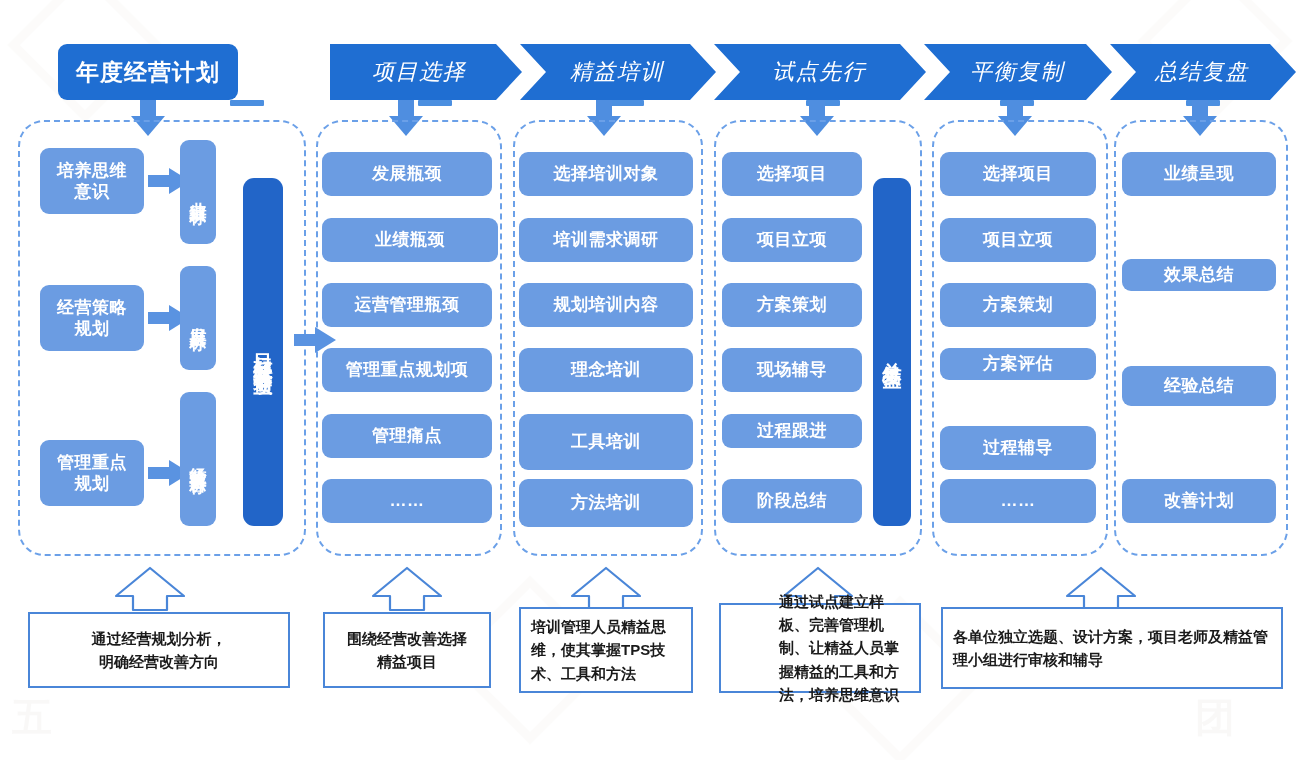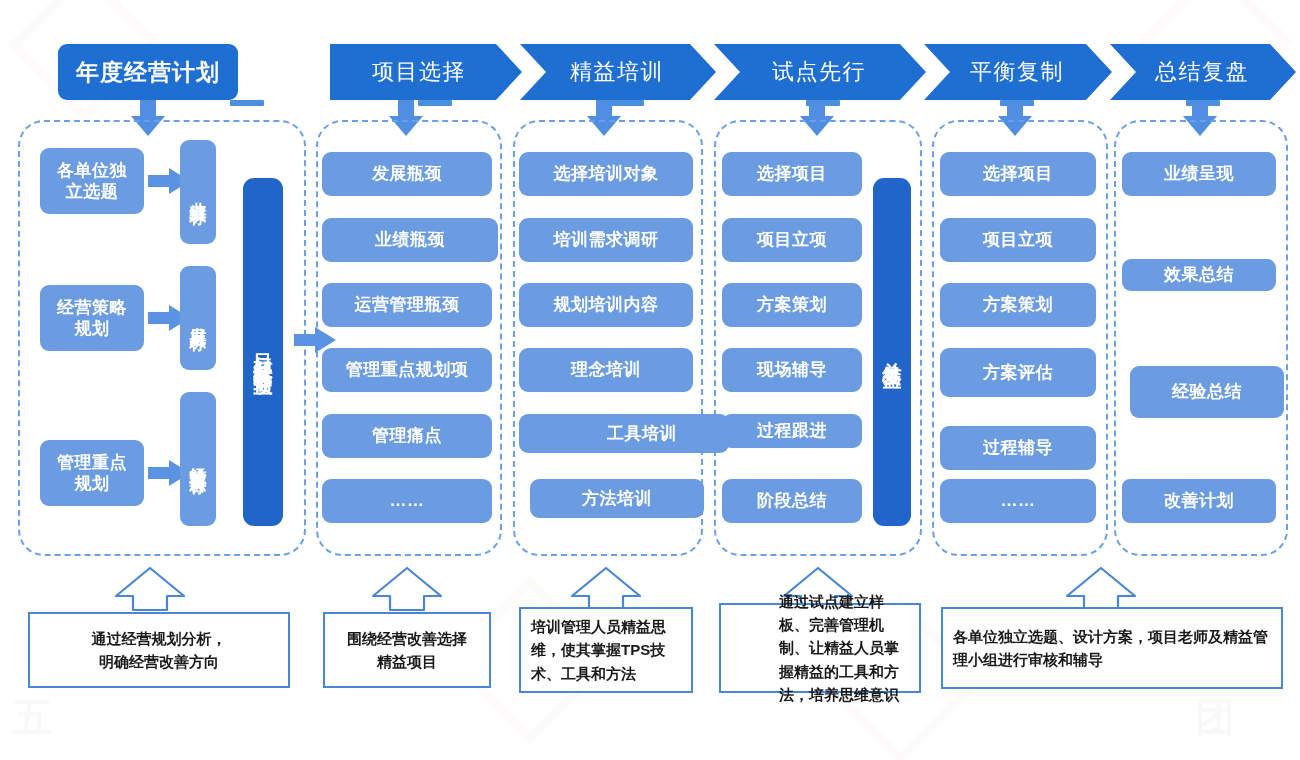--- a/index.html
+++ b/index.html
@@ -28,21 +28,21 @@
   }
 
   .chev{
     position:absolute;top:0;height:56px;
     background:#1f6ed2;color:#fff;
     display:flex;align-items:center;justify-content:center;
     font-size:22px;font-weight:400;letter-spacing:1.5px;
   }
   .chev.first{ clip-path:polygon(0 0, calc(100% - 26px) 0, 100% 50%, calc(100% - 26px) 100%, 0 100%); }
   .chev.mid{ clip-path:polygon(0 0, calc(100% - 26px) 0, 100% 50%, calc(100% - 26px) 100%, 0 100%, 26px 50%); }
-  .chev .lbl{ margin-right:14px; }
+  .chev .lbl{ margin-right:14px;font-style:italic; }
   .chev.mid .lbl{ margin-left:12px; }
 
   
   .tick{position:absolute;top:56px;width:34px;height:6px;background:#4b8fe0;border-radius:1px;}
 
   
   .panel{
     position:absolute;top:120px;
     border:2px dashed #6ba0e8;border-radius:26px;
     background:transparent;
@@ -165,21 +165,21 @@
     </div>
 
   <div class="panel" style="left:18px;width:284px;height:432px;"></div>
   <div class="panel" style="left:316px;width:182px;height:432px;"></div>
   <div class="panel" style="left:513px;width:186px;height:432px;"></div>
   <div class="panel" style="left:714px;width:204px;height:432px;"></div>
   <div class="panel" style="left:932px;width:172px;height:432px;"></div>
   <div class="panel" style="left:1114px;width:170px;height:432px;"></div>
 
   <div class="chip" style="left:40px;top:148px;width:104px;height:66px;">
-    <span style="display:block;width:4.3em;">各单位独立选题</span>
+    <span style="display:block;width:4.3em;">培养思维意识</span>
   </div>
   <div class="rarrow" style="left:148px;top:168px;">
     <div class="shaft"></div>
       <div class="head"></div>
     </div>
   <div class="vchip" style="left:180px;top:140px;width:36px;height:104px;">业绩目标</div>
 
   <div class="chip" style="left:40px;top:285px;width:104px;height:66px;">
     <span style="display:block;width:4.3em;">经营策略规划</span>
   </div>
@@ -209,41 +209,41 @@
   <div class="chip" style="left:322px;top:218px;width:176px;height:44px;">业绩瓶颈</div>
   <div class="chip" style="left:322px;top:283px;width:170px;height:44px;">运营管理瓶颈</div>
   <div class="chip" style="left:322px;top:348px;width:170px;height:44px;">管理重点规划项</div>
   <div class="chip" style="left:322px;top:414px;width:170px;height:44px;">管理痛点</div>
   <div class="chip" style="left:322px;top:479px;width:170px;height:44px;">……</div>
 
   <div class="chip" style="left:519px;top:152px;width:174px;height:44px;">选择培训对象</div>
   <div class="chip" style="left:519px;top:218px;width:174px;height:44px;">培训需求调研</div>
   <div class="chip" style="left:519px;top:283px;width:174px;height:44px;">规划培训内容</div>
   <div class="chip" style="left:519px;top:348px;width:174px;height:44px;text-align:center;">理念培训</div>
-  <div class="chip" style="left:519px;top:414px;width:174px;height:39px;padding-left:36px;">工具培训</div>
-  <div class="chip" style="left:530px;top:479px;width:174px;height:39px;">方法培训</div>
+  <div class="chip" style="left:519px;top:414px;width:174px;height:56px;">工具培训</div>
+  <div class="chip" style="left:519px;top:479px;width:174px;height:48px;">方法培训</div>
 
   <div class="chip" style="left:722px;top:152px;width:140px;height:44px;">选择项目</div>
   <div class="chip" style="left:722px;top:218px;width:140px;height:44px;">项目立项</div>
   <div class="chip" style="left:722px;top:283px;width:140px;height:44px;">方案策划</div>
   <div class="chip" style="left:722px;top:348px;width:140px;height:44px;">现场辅导</div>
   <div class="chip" style="left:722px;top:414px;width:140px;height:34px;">过程跟进</div>
   <div class="chip" style="left:722px;top:479px;width:140px;height:44px;">阶段总结</div>
   <div class="vbar" style="left:873px;top:178px;width:38px;height:348px;">总结复盘</div>
 
   <div class="chip" style="left:940px;top:152px;width:156px;height:44px;">选择项目</div>
   <div class="chip" style="left:940px;top:218px;width:156px;height:44px;">项目立项</div>
   <div class="chip" style="left:940px;top:283px;width:156px;height:44px;">方案策划</div>
-  <div class="chip" style="left:940px;top:348px;width:156px;height:49px;">方案评估</div>
+  <div class="chip" style="left:940px;top:348px;width:156px;height:32px;">方案评估</div>
   <div class="chip" style="left:940px;top:414px;width:156px;height:44px;margin-top:12px;">过程辅导</div>
   <div class="chip" style="left:940px;top:479px;width:156px;height:44px;">……</div>
 
   <div class="chip" style="left:1122px;top:152px;width:154px;height:44px;">业绩呈现</div>
   <div class="chip" style="left:1122px;top:259px;width:154px;height:32px;">效果总结</div>
-  <div class="chip" style="left:1122px;top:366px;width:154px;height:52px;margin-left:8px;">经验总结</div>
+  <div class="chip" style="left:1122px;top:366px;width:154px;height:40px;">经验总结</div>
   <div class="chip" style="left:1122px;top:479px;width:154px;height:44px;border-radius:8px;">改善计划</div>
 
   <div class="uparrow" style="left:113px;top:566px;">
     <svg width="74" height="46" viewBox="0 0 74 46">
         <polygon points="37,2 71,30 54,30 54,44 20,44 20,30 3,30" fill="#ffffff" stroke="#4a86d8" stroke-width="2.2" stroke-linejoin="round"></polygon>
       </svg>
     </div>
   <div class="uparrow" style="left:370px;top:566px;">
     <svg width="74" height="46" viewBox="0 0 74 46">
         <polygon points="37,2 71,30 54,30 54,44 20,44 20,30 3,30" fill="#ffffff" stroke="#4a86d8" stroke-width="2.2" stroke-linejoin="round"></polygon>

